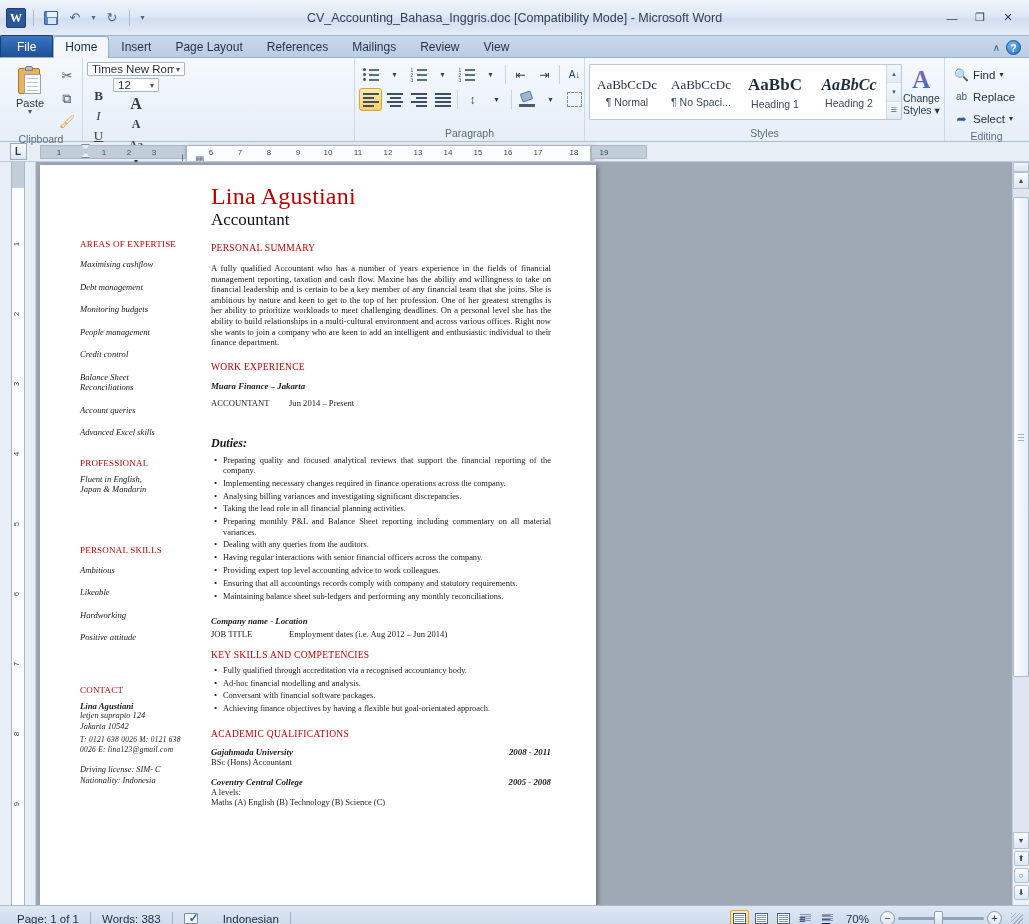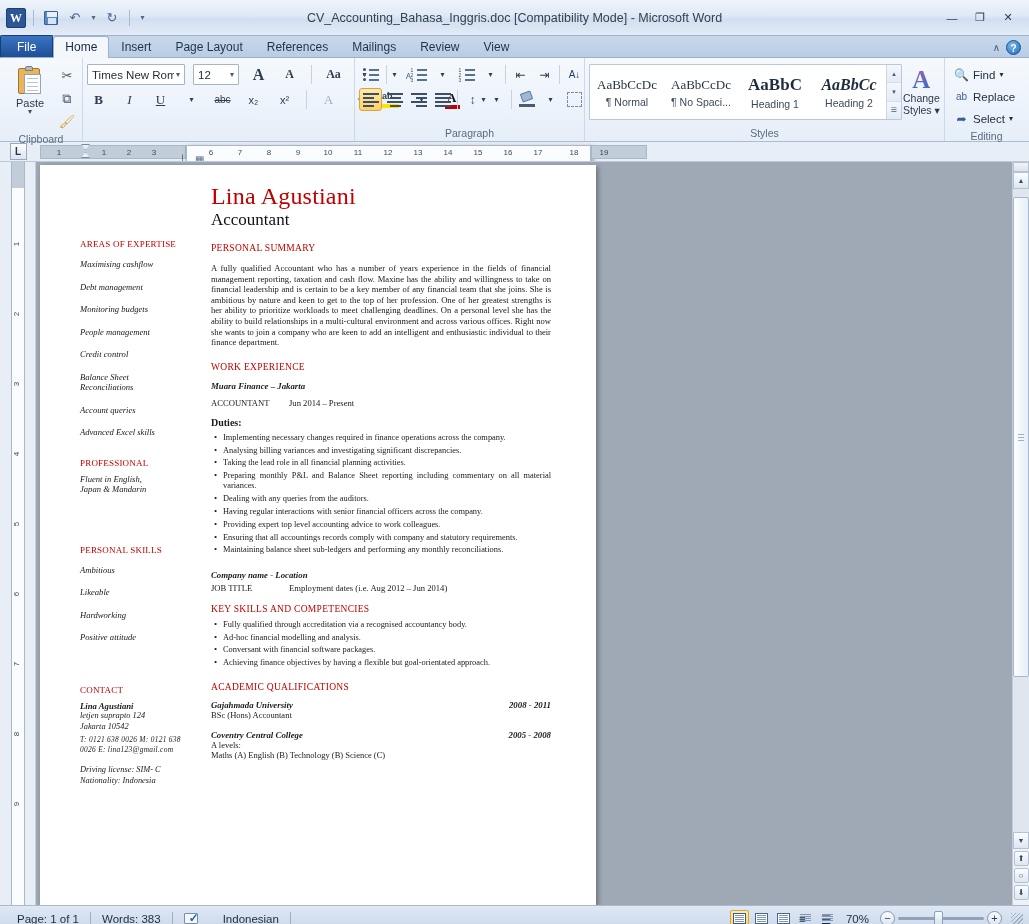--- a/index.html
+++ b/index.html
@@ -82,21 +82,21 @@
   .clipimg .pg{ position:absolute;left:8px;top:8px;width:17px;height:20px;background:#fff;border:1px solid #96a3b3;}
   .clipimg .pg:after{content:"";position:absolute;left:2px;top:3px;right:2px;height:1px;box-shadow:0 0 0 0 #aaa,0 4px 0 0 #b9c3cf,0 8px 0 0 #b9c3cf,0 12px 0 0 #b9c3cf;background:#b9c3cf;}
   .paste-lbl{ font-size:11px;color:#2c3a4b;margin-top:1px;}
   .caret{ font-size:8px;color:#41536a;line-height:6px;}
   .smallcol{ display:flex;flex-direction:column;justify-content:flex-start;padding-top:3px;gap:2px;}
   .sbtn{
     width:22px;height:21px;display:flex;align-items:center;justify-content:center;
     border:1px solid transparent;border-radius:3px;font-size:13px;color:#4a5b70;
   }
   
-  .fontgroup .row{ display:flex;align-items:center;gap:8px;height:25px; }
+  .fontgroup .row{ display:flex;align-items:center;gap:2px;height:25px;flex-direction:column; }
   .combo{
     height:21px;border:1px solid #a6b5c6;background:#fff;display:flex;align-items:center;
     font-size:11.5px;color:#1e2a38;padding:0 2px 0 4px;border-radius:1px;
   }
   .combo .cv{ overflow:hidden;white-space:nowrap; }
   .combo .carr{ margin-left:auto;font-size:8px;color:#4a5b70;padding:0 2px; }
   .fname{ width:98px; }
   .fsize{ width:46px; }
   .tbtn{
     min-width:23px;height:23px;display:flex;align-items:center;justify-content:center;
@@ -188,21 +188,21 @@
   .cv-left{ position:absolute;left:0;top:56px;width:104px; }
   .cv-right{ position:absolute;left:131px;top:0;width:340px; }
   .nm{ color:#c00000;font-size:24px;line-height:27px;letter-spacing:.2px;}
   .role{ font-size:17px;line-height:22px;color:#111;margin-top:-1px;}
   .sechead{ color:#c00000;font-size:9.5px;letter-spacing:.3px;margin:9px 0 6px;}
   .para{ font-size:8.6px;line-height:10.6px;text-align:justify;color:#16181c;}
   .jobco{ font-size:8.8px;font-weight:bold;font-style:italic;margin-top:9px;}
   .jobline{ font-size:8.6px;margin-top:7px;display:flex;}
   .jobline .t{ width:78px;}
   .jobdesc{ font-size:8.4px;line-height:10px;margin-top:3px;}
-  .duties{ font-size:10px;font-weight:bold;margin-top:9px;}
+  .duties{ font-size:12px;font-weight:bold;font-style:italic;margin-top:28px;}
   ul.bl{ margin:5px 0 0;padding-left:12px;list-style:none;}
   ul.bl li{ font-size:8.4px;line-height:10.3px;position:relative;margin-bottom:2.5px;text-align:justify;}
   ul.bl li:before{ content:"\2022";position:absolute;left:-9px;top:-1px;font-size:9px;}
   .eduline{ display:flex;justify-content:space-between;font-size:8.8px;font-weight:bold;font-style:italic;margin-top:10px;}
   .edusub{ font-size:8.5px;line-height:10px;}
   .lsec{ color:#c00000;font-size:9px;letter-spacing:.2px;margin-bottom:10px;}
   .litem{ font-size:8.6px;font-style:italic;line-height:10.5px;margin-bottom:12px;color:#16181c;}
   .cname{ font-size:8.7px;font-weight:bold;font-style:italic;line-height:10.5px;}
   .caddr{ font-size:8.4px;font-style:italic;line-height:10.5px;}
   .cphone{ font-size:7.4px;font-style:italic;line-height:10px;letter-spacing:.3px;}
@@ -597,20 +597,21 @@
           <div class="para" style="margin-top:10px">A fully qualified Accountant who has a number of years experience in the fields of financial management reporting, taxation and cash flow. Maxine has the ability and willingness to take on financial leadership and is certain to be a key member of any financial team that she joins. She is ambitious by nature and keen to get to the top of her profession. One of her greatest strengths is her ability to prioritize workloads to meet challenging deadlines. On a personal level she has the ability to build relationships in a multi-cultural environment and across various offices. Right now she wants to join a company who are keen to add an intelligent and enthusiastic individual to their finance department.</div>
 
           <div class="sechead" style="margin-top:14px">WORK EXPERIENCE</div>
           <div class="jobco">Muara Finance – Jakarta</div>
           <div class="jobline">
             <span class="t">ACCOUNTANT</span>
             <span>Jun 2014 – Present</span>
           </div>
           <div class="duties">Duties:</div>
           <ul class="bl">
+            <li>Preparing quality and focused analytical reviews that support the financial reporting of the company.</li>
             <li>Implementing necessary changes required in finance operations across the company.</li>
             <li>Analysing billing variances and investigating significant discrepancies.</li>
             <li>Taking the lead role in all financial planning activities.</li>
             <li>Preparing monthly P&amp;L and Balance Sheet reporting including commentary on all material variances.</li>
             <li>Dealing with any queries from the auditors.</li>
             <li>Having regular interactions with senior financial officers across the company.</li>
             <li>Providing expert top level accounting advice to work colleagues.</li>
             <li>Ensuring that all accountings records comply with company and statutory requirements.</li>
             <li>Maintaining balance sheet sub-ledgers and performing any monthly reconciliations.</li>
           </ul>

